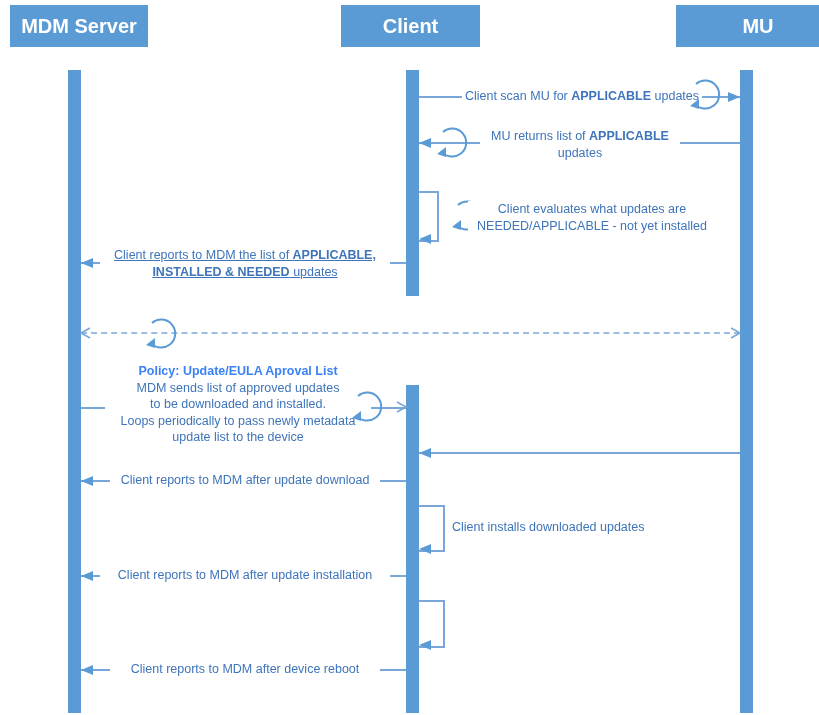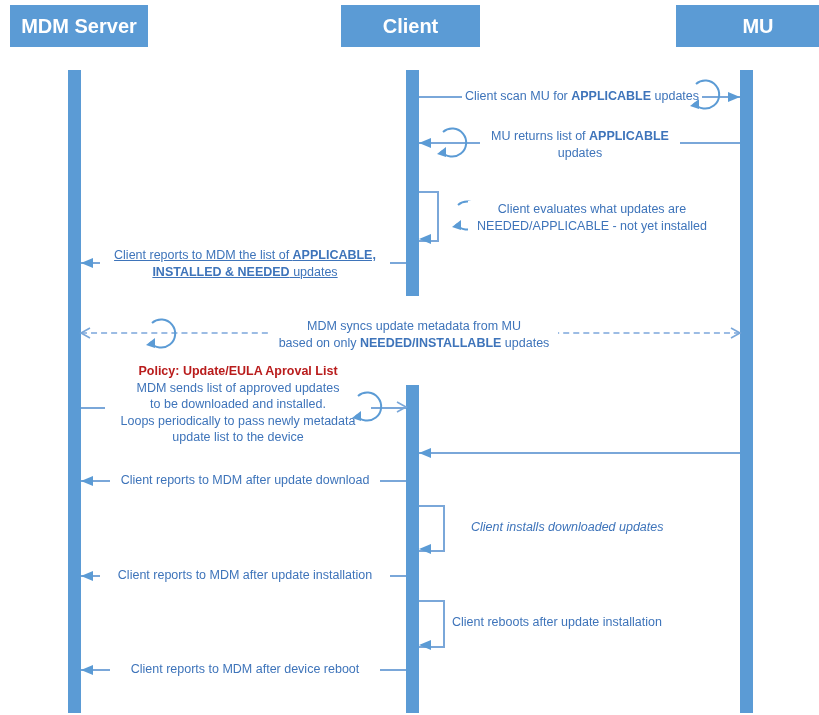--- a/index.html
+++ b/index.html
@@ -14,21 +14,21 @@
   }
   .bar { position:absolute; width:13px; background:#5b9bd5; }
   .hline { position:absolute; height:0; border-top:2px solid #7aa7d9; }
   .hline.dashed { border-top:2px dashed #9cbce4; }
   .label {
     position:absolute; font-size:12.5px; line-height:16.5px; color:#3e74ba;
     text-align:center; background:#ffffff; padding:0 2px; white-space:nowrap;
   }
   .label.leftalign { text-align:left; }
   .label .line { display:block; }
-  .policy-head { color:#b91c1c; display:block; }
+  .policy-head { color:#3b82f6; display:block; }
   .arrow-l {
     position:absolute; width:0; height:0;
     border-top:5px solid transparent; border-bottom:5px solid transparent;
     border-right:12px solid #5b9bd5;
   }
   .arrow-r {
     position:absolute; width:0; height:0;
     border-top:5px solid transparent; border-bottom:5px solid transparent;
     border-left:12px solid #5b9bd5;
   }
@@ -92,24 +92,20 @@
   </div>
 
   <div class="hline" style="left:81px; top:262px; width:325px;"></div>
   <div class="label" style="left:100px; top:247px; width:286px;text-decoration:underline;">
     <span class="line"><span>Client reports to MDM the list of </span><span style="font-weight: bold;">APPLICABLE,</span></span>
     <span class="line"><span style="font-weight: bold;">INSTALLED &amp; NEEDED</span><span> updates</span></span>
   </div>
   <div class="arrow-l" style="left:81px; top:258px;"></div>
 
   <div class="hline dashed" style="left:81px; top:332px; width:659px;"></div>
-  <div class="label" style="left:270px; top:318px; width:284px;">
-    <span class="line"><span>MDM syncs update metadata from MU</span></span>
-    <span class="line"><span>based on only </span><span style="font-weight: bold;">NEEDED/INSTALLABLE</span><span> updates</span></span>
-  </div>
   <svg class="loop" style="left:142px; top:316px;" viewBox="0 0 36 36">
     <path d="M10 7 A14 14 0 1 1 8 26" fill="none" stroke="#5b9bd5" stroke-width="2"></path>
     <polygon points="4,29 13,22 13,32" fill="#5b9bd5"></polygon>
   </svg>
   <svg class="chev" style="left:78px; top:325px;" viewBox="0 0 16 16">
     <path d="M12 3 L3 8 L12 13" fill="none" stroke="#7aa7d9" stroke-width="1.6"></path>
   </svg>
   <svg class="chev" style="left:727px; top:325px;" viewBox="0 0 16 16">
     <path d="M4 3 L13 8 L4 13" fill="none" stroke="#7aa7d9" stroke-width="1.6"></path>
   </svg>
@@ -136,35 +132,32 @@
   <div class="arrow-l" style="left:419px; top:448px;"></div>
 
   <div class="hline" style="left:81px; top:480px; width:325px;"></div>
   <div class="label" style="left:110px; top:472px; width:266px;">
     <span class="line"><span>Client reports to MDM after update download</span></span>
   </div>
   <div class="arrow-l" style="left:81px; top:476px;"></div>
 
   <div class="bracket" style="left:419px; top:505px; width:24px; height:43px;"></div>
   <div class="arrow-l" style="left:419px; top:544px;"></div>
-  <div class="label leftalign" style="left:469px; top:519px; width:240px;font-style:italic;">
+  <div class="label leftalign" style="left:450px; top:519px; width:240px;">
     <span class="line"><span>Client installs downloaded updates</span></span>
   </div>
 
   <div class="hline" style="left:81px; top:575px; width:325px;"></div>
   <div class="label" style="left:100px; top:567px; width:286px;">
     <span class="line"><span>Client reports to MDM after update installation</span></span>
   </div>
   <div class="arrow-l" style="left:81px; top:571px;"></div>
 
   <div class="bracket" style="left:419px; top:600px; width:24px; height:44px;"></div>
   <div class="arrow-l" style="left:419px; top:640px;"></div>
-  <div class="label leftalign" style="left:450px; top:614px; width:240px;">
-    <span class="line"><span>Client reboots after update installation</span></span>
-  </div>
 
   <div class="hline" style="left:81px; top:669px; width:325px;"></div>
   <div class="label" style="left:110px; top:661px; width:266px;">
     <span class="line"><span>Client reports to MDM after device reboot</span></span>
   </div>
   <div class="arrow-l" style="left:81px; top:665px;"></div>
 
 </div>
 
 </body></html>

